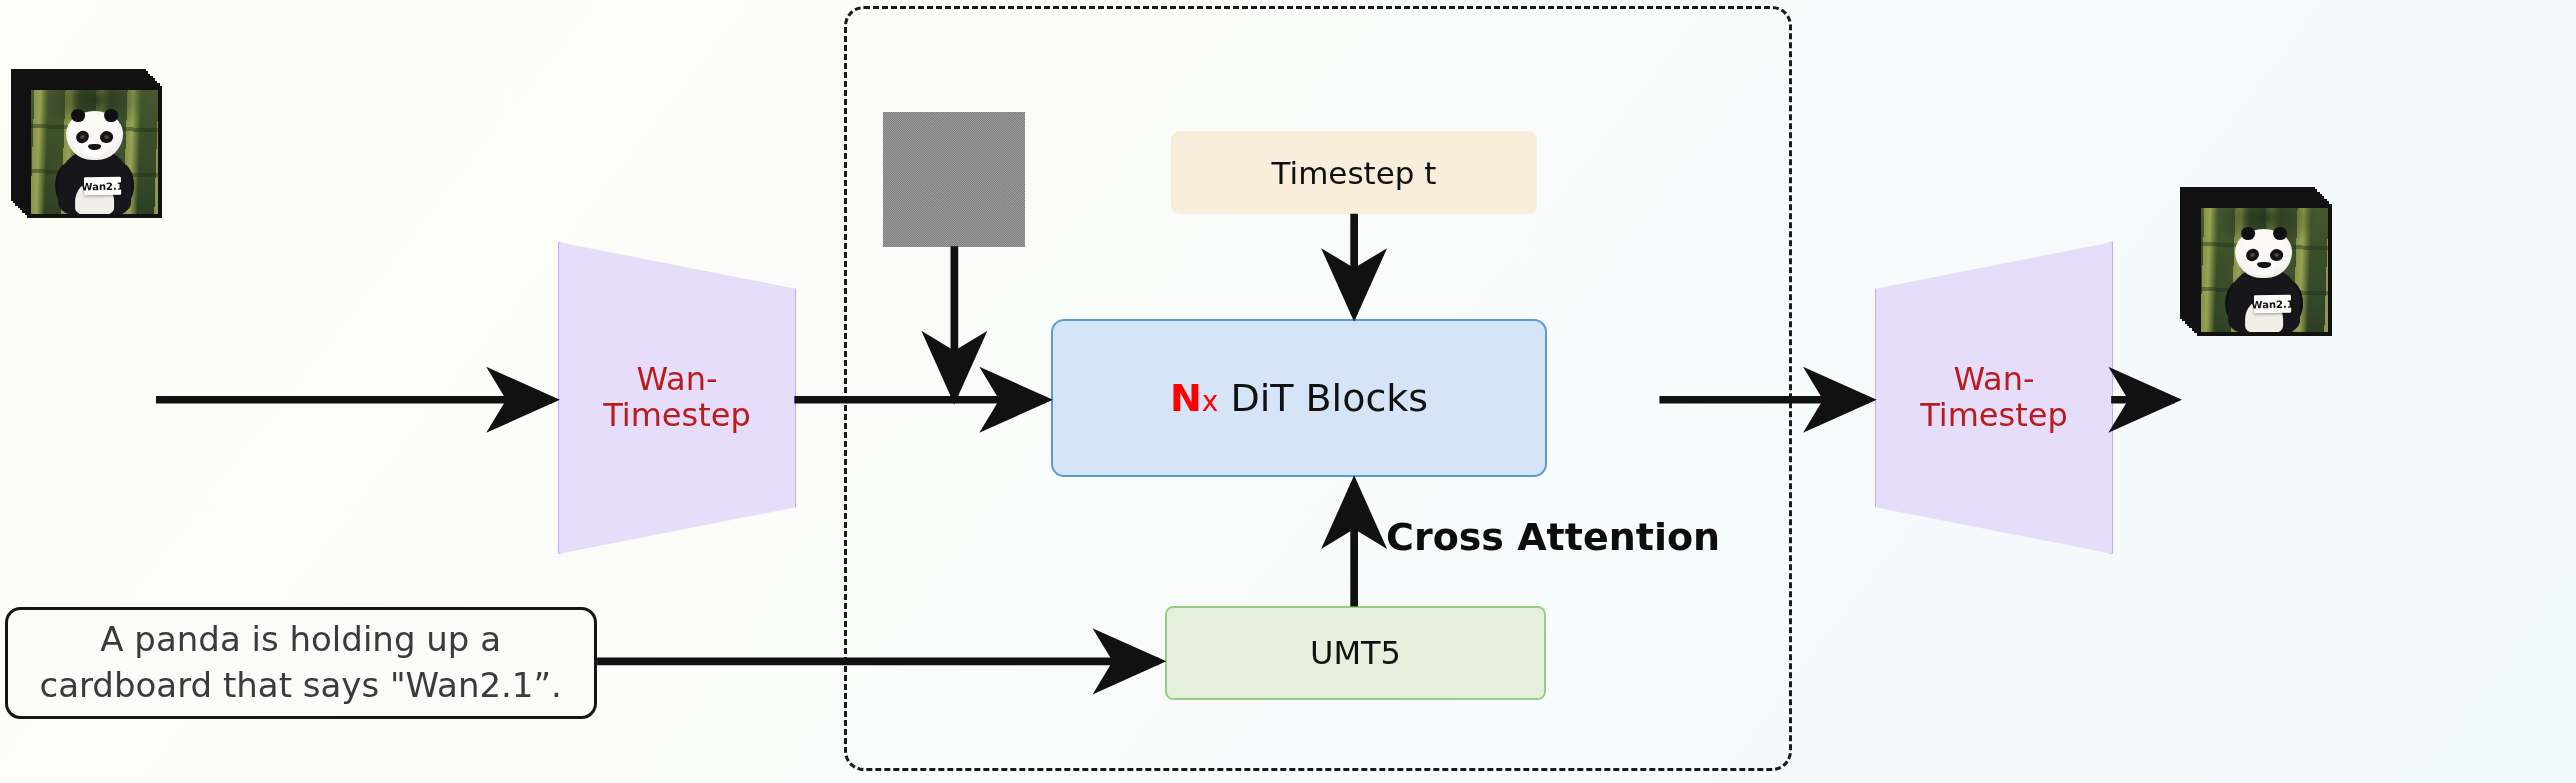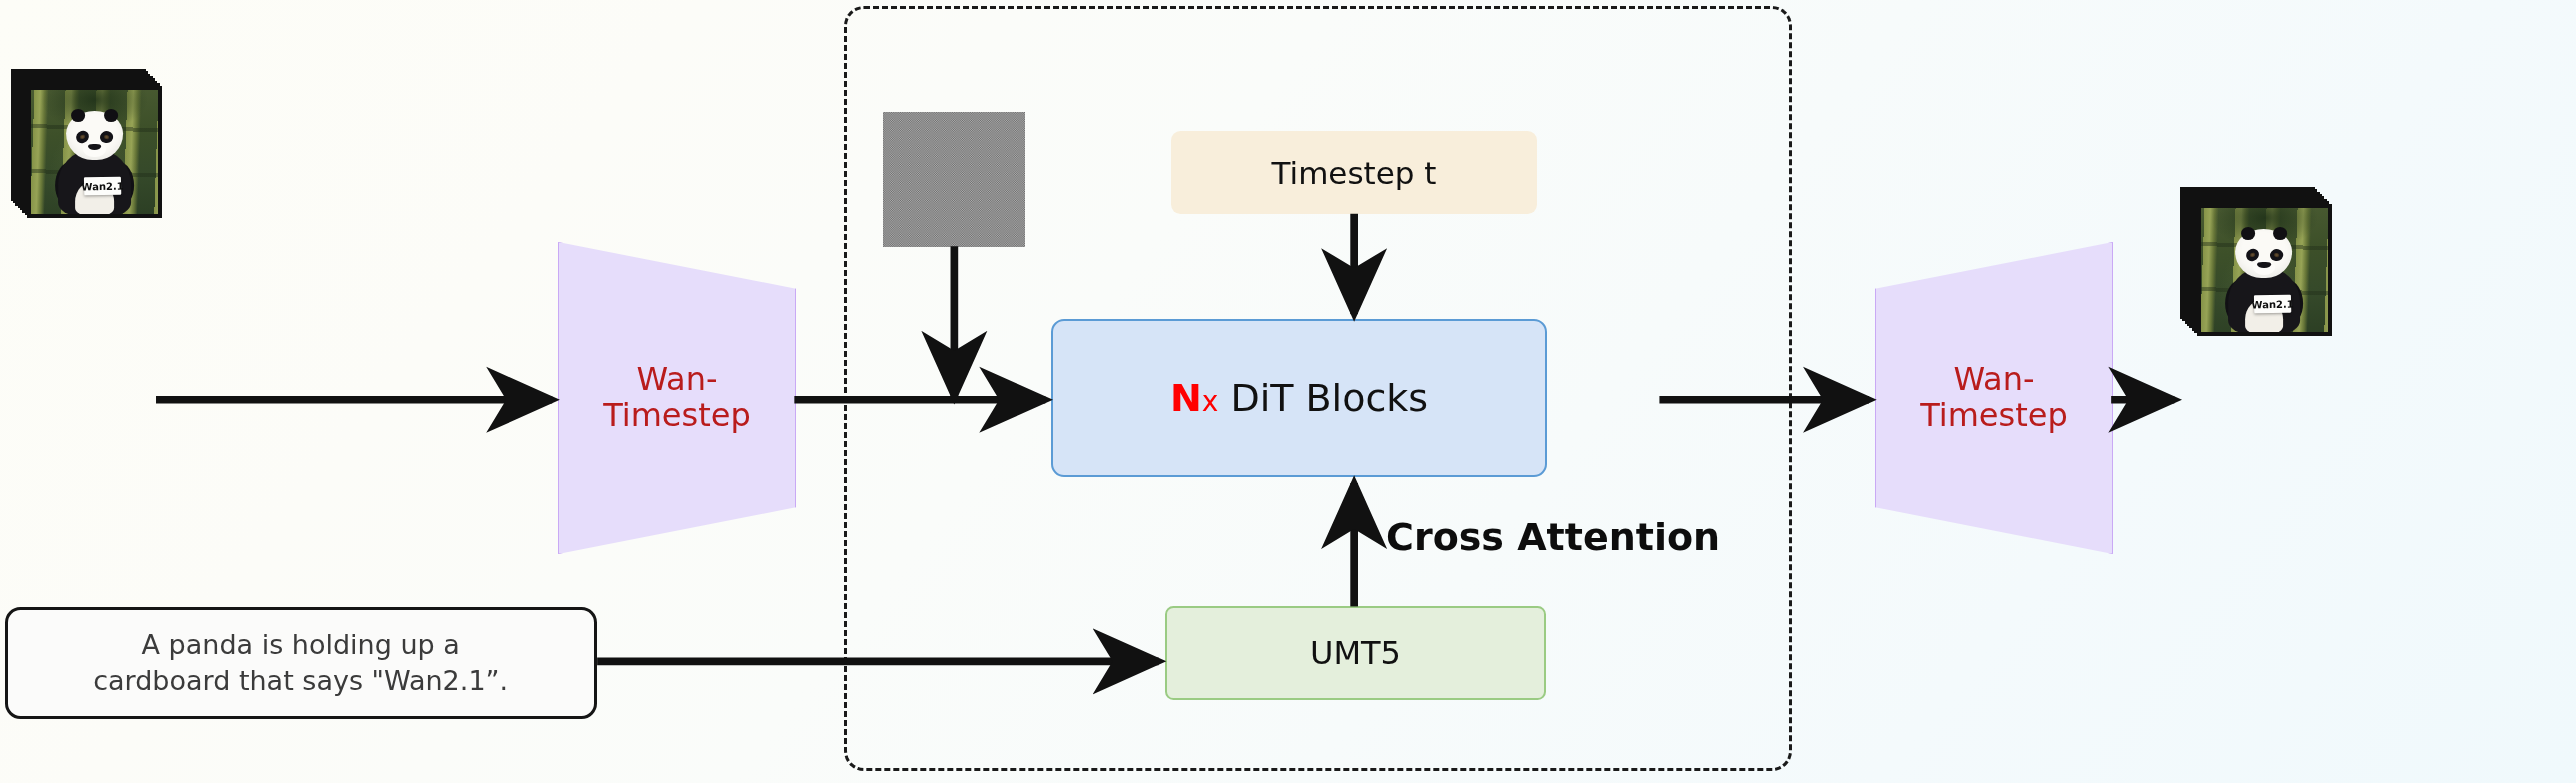--- a/index.html
+++ b/index.html
@@ -424,21 +424,21 @@
             </div>
           <div class="p-nose"></div>
         </div>
         <div class="sign">
           <span style="font-size:10px;">Wan2.1</span>
         </div>
       </div>
     </div>
   </div>
 
-  <div class="rbox prompt-box" style="left:4.7px; top:607px; width:592px; height:112px; font-size:27px;">
+  <div class="rbox prompt-box" style="left:4.7px; top:607px; width:592px; height:112px; font-size:34px;">
     <div>
       <span>A panda is holding up a</span><br><span>cardboard that says "Wan2.1”.</span>
     </div>
   </div>
 
   <svg class="links" viewBox="0 0 4362 1326">
     <defs>
       <marker id="ah" markerWidth="10" markerHeight="9" refX="8.6" refY="4.5" orient="auto" markerUnits="strokeWidth">
         <path d="M0,0.2 L9.6,4.5 L0,8.8 L2.6,4.5 Z" fill="#111111"></path>
       </marker>

